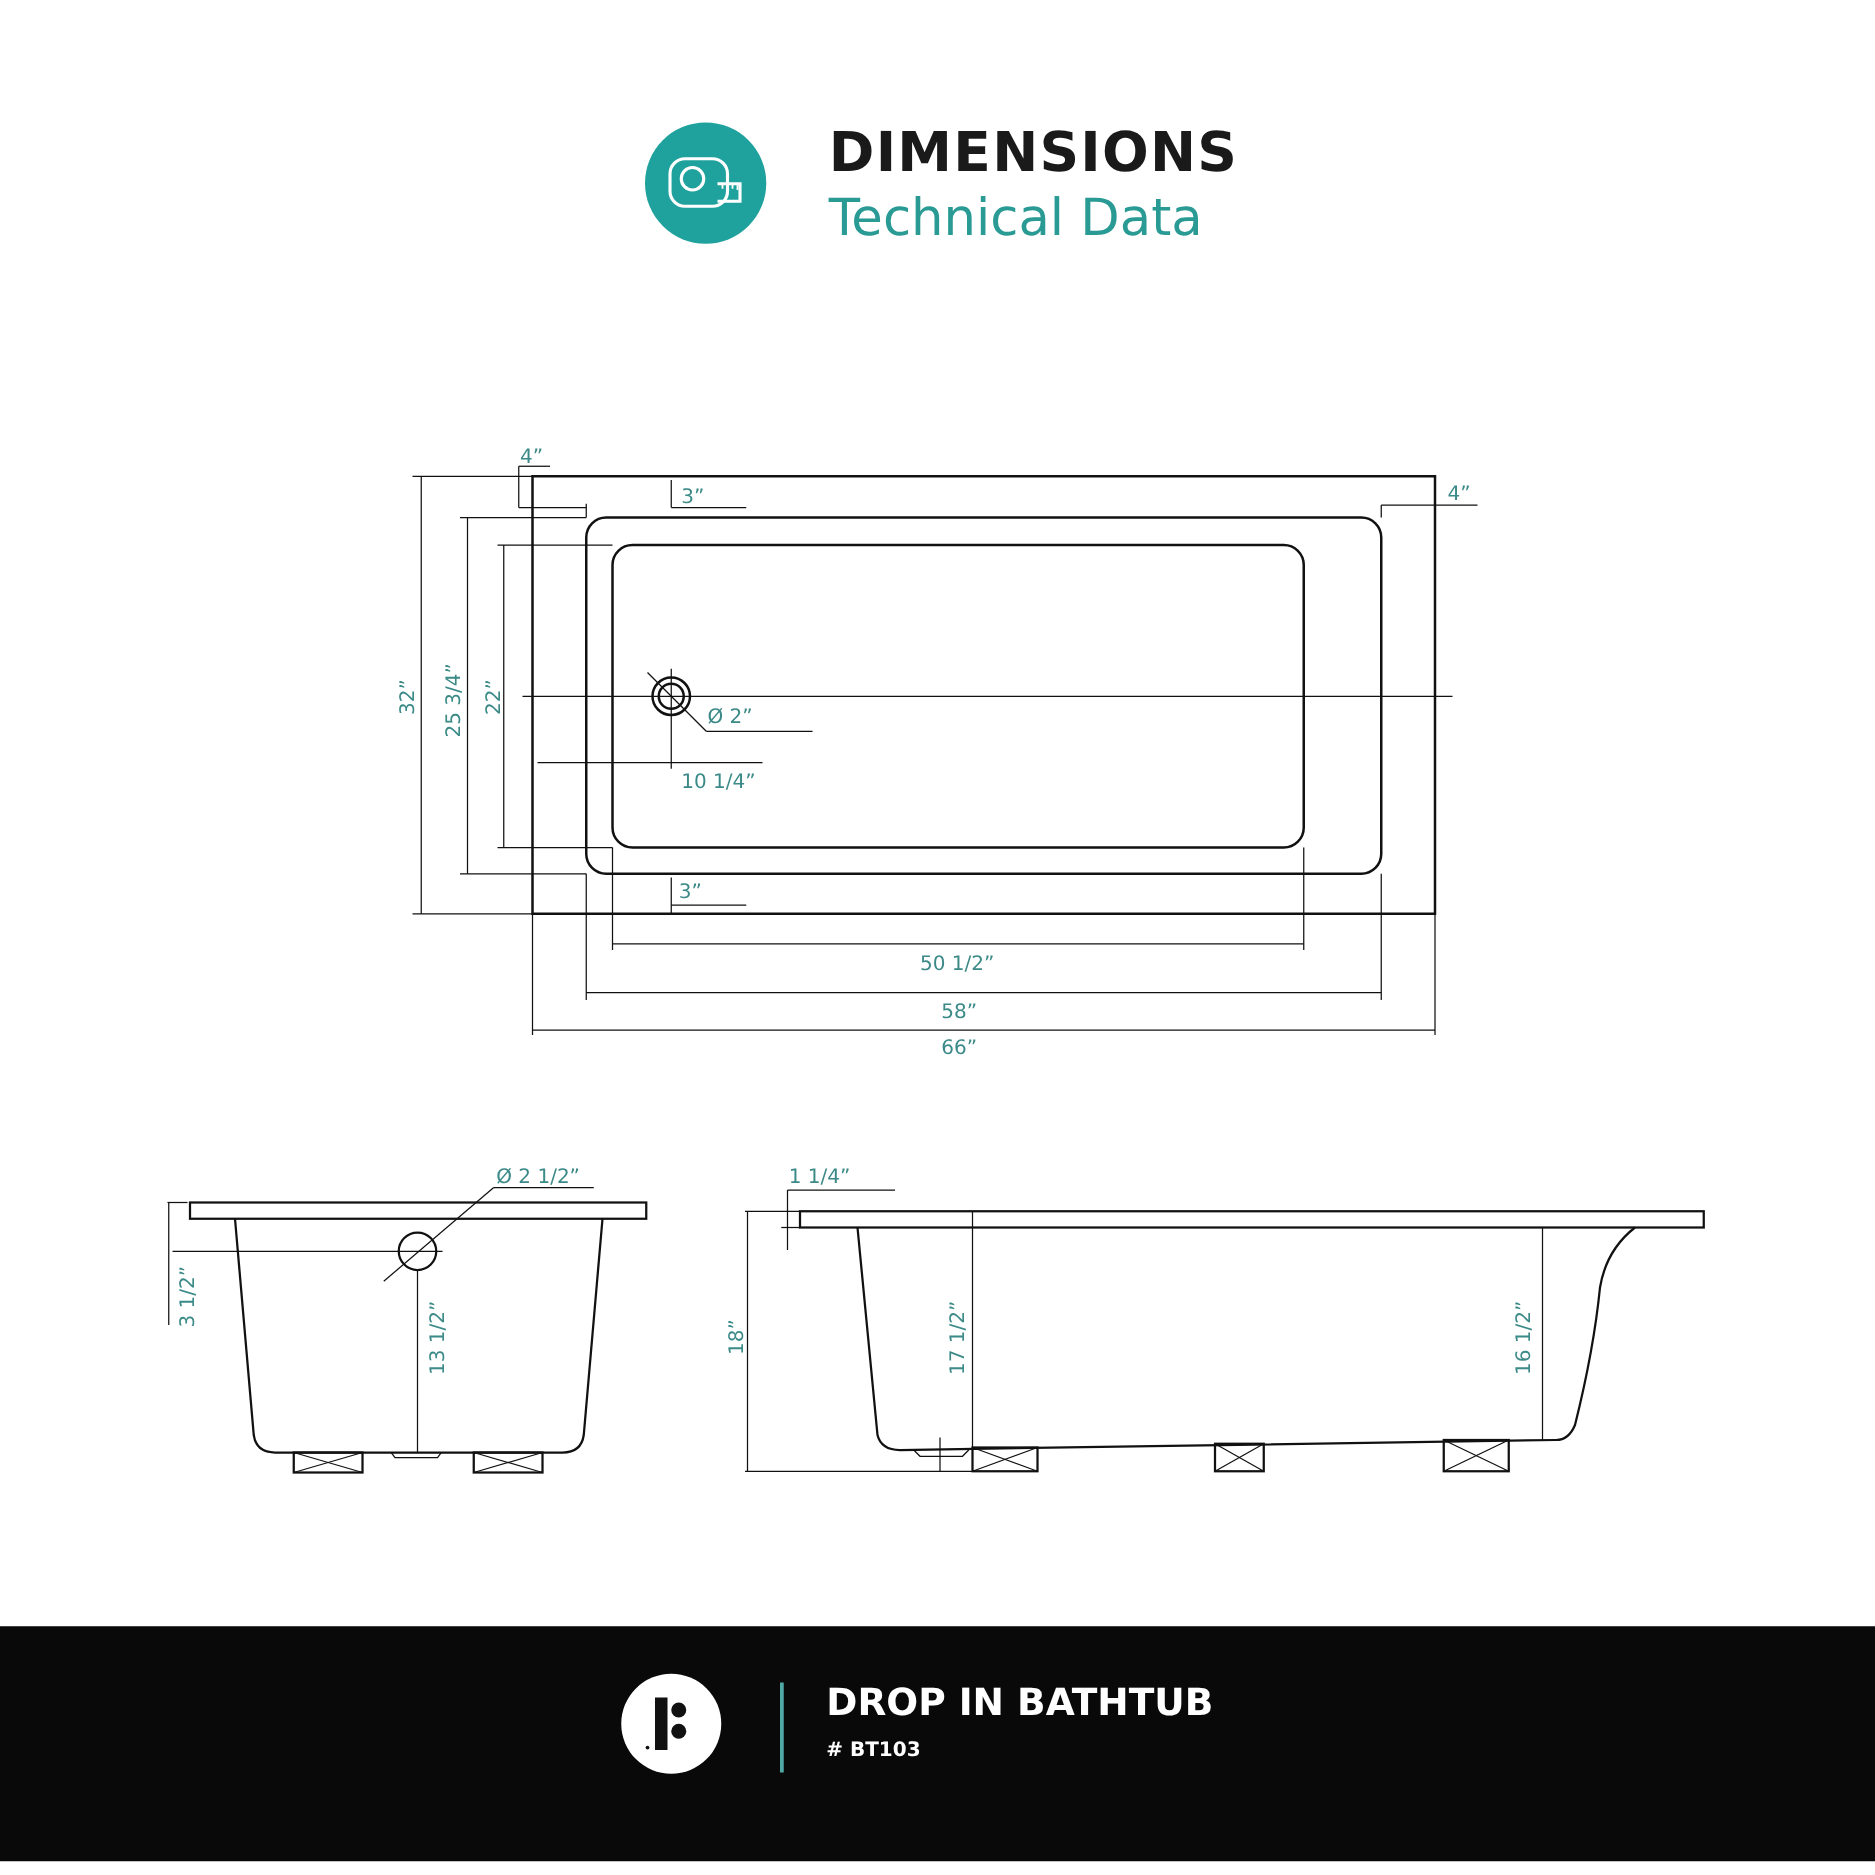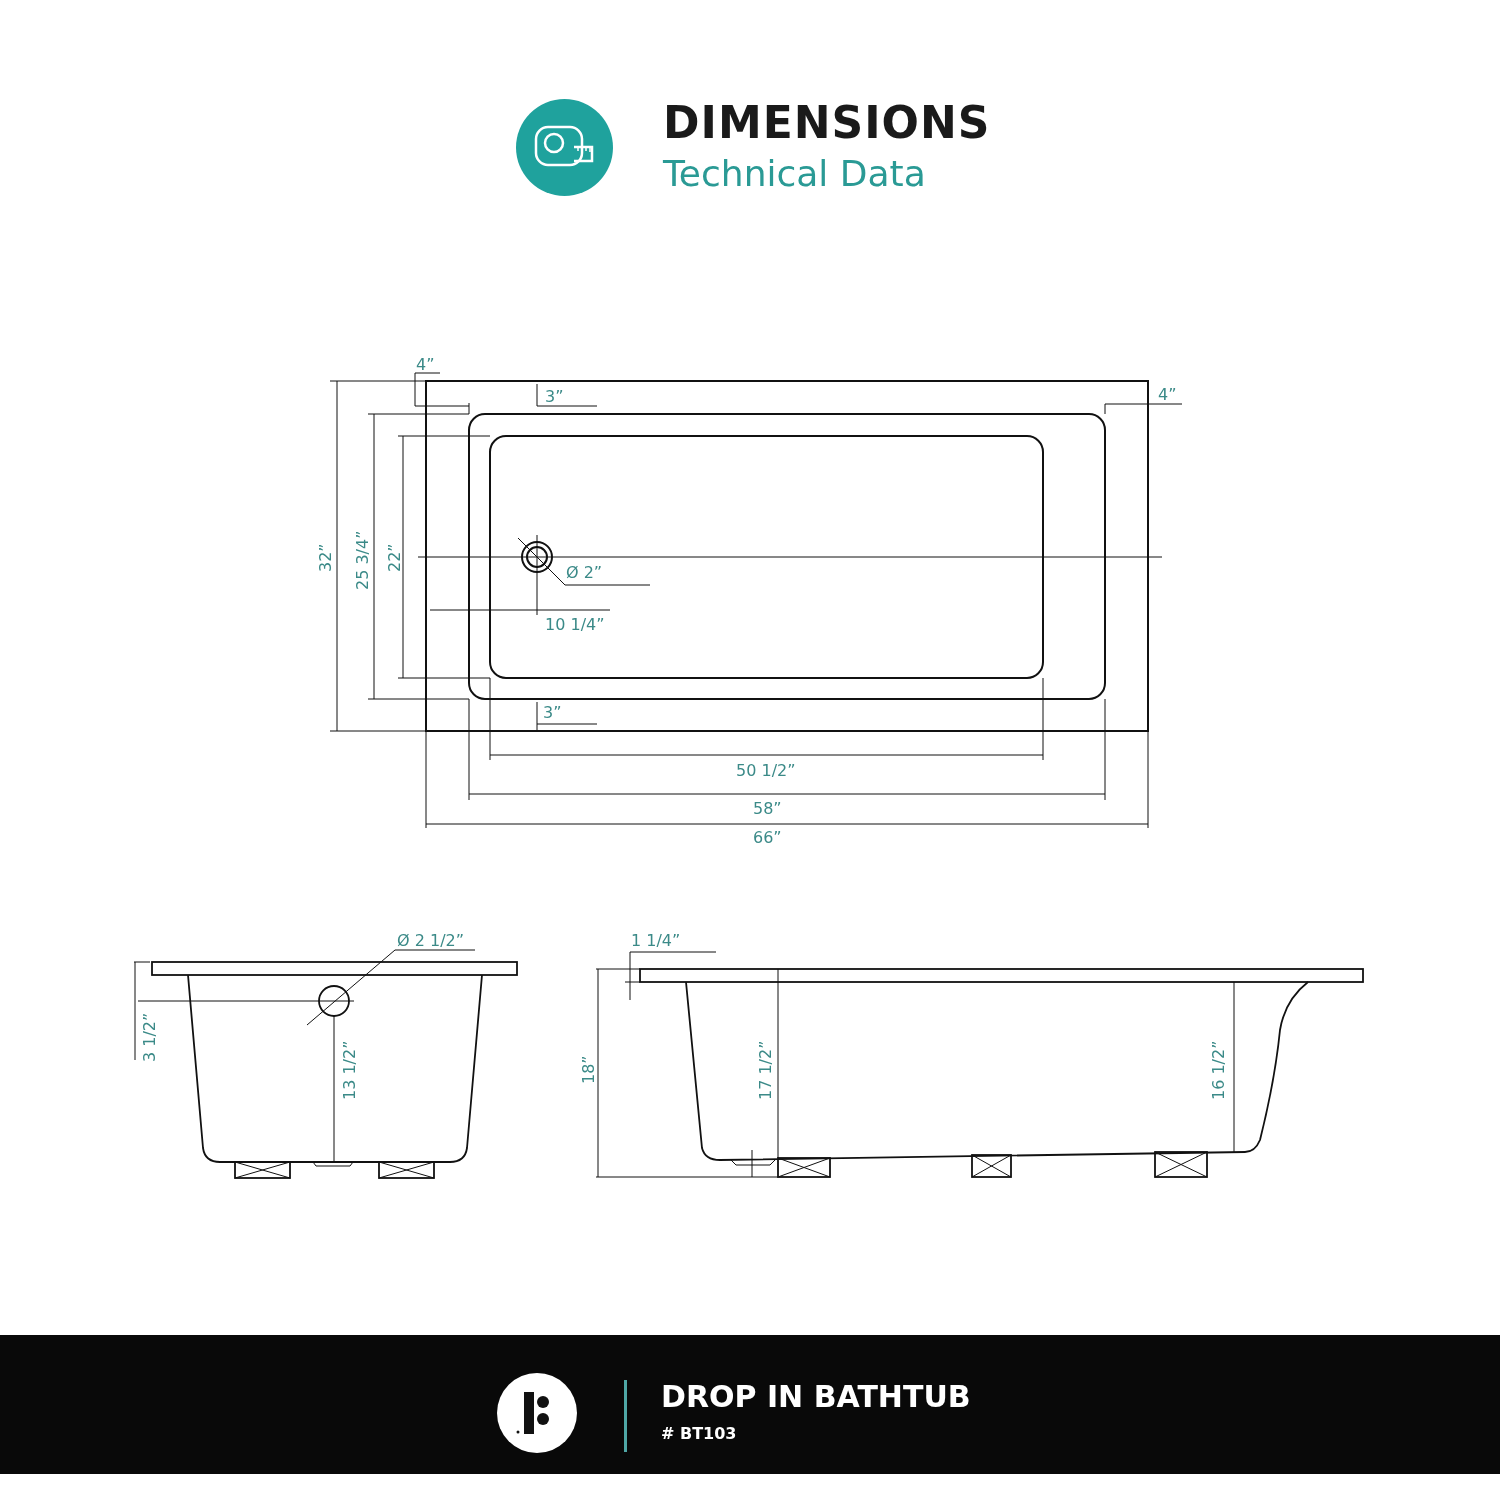--- a/index.html
+++ b/index.html
@@ -1,24 +1,24 @@
 <!DOCTYPE html>
 <html><head>
 <meta charset="utf-8">
 <style>
   html, body { margin: 0; padding: 0; background: #ffffff; }
   body { width: 1500px; height: 1500px; position: relative; overflow: hidden; font-family: "Liberation Sans", sans-serif; }
-  .header { position: absolute; left: 516px; top: 98px; display: flex; align-items: center; }
+  .header { position: absolute; left: 516px; top: 98px; display: flex; align-items: flex-start; }
   .badge { width: 97px; height: 97px; border-radius: 50%; background: #1fa29d; display: flex; align-items: center; justify-content: center; }
   .titles { margin-left: 50px; }
   .title { font-family: "DejaVu Sans", sans-serif; font-size: 44px; font-weight: 600; color: #1a1a1a; letter-spacing: 1px; line-height: 50px; }
-  .subtitle { font-family: "DejaVu Sans", sans-serif; font-size: 36px; color: #2a9a95; line-height: 44px; margin-top: 4px; }
+  .subtitle { font-family: "DejaVu Sans", sans-serif; font-size: 41px; color: #2a9a95; line-height: 44px; margin-top: 4px; }
   .drawing { position: absolute; left: 0; top: 0; }
   .dim { font-family: "DejaVu Sans", sans-serif; font-size: 16px; fill: #3b8a88; }
-  .footer { position: absolute; left: 0; top: 1335px; width: 1500px; height: 139px; background: #090909; }
+  .footer { position: absolute; left: 0; top: 1301px; width: 1500px; height: 188px; background: #090909; }
   .logo { position: absolute; left: 497px; top: 38px; width: 80px; height: 80px; border-radius: 50%; background: #ffffff; }
   .divider { position: absolute; left: 624px; top: 45px; width: 3px; height: 72px; background: #4fa7a6; }
   .product { position: absolute; left: 661px; top: 44px; color: #ffffff; font-family: "DejaVu Sans", sans-serif; font-weight: bold; font-size: 30px; line-height: 36px; }
   .sku { position: absolute; left: 661px; top: 84px; color: #ffffff; font-family: "DejaVu Sans", sans-serif; font-weight: bold; font-size: 16px; line-height: 30px; }
 </style>
 </head>
 <body>
 
 <div class="header">
   <div class="badge">

